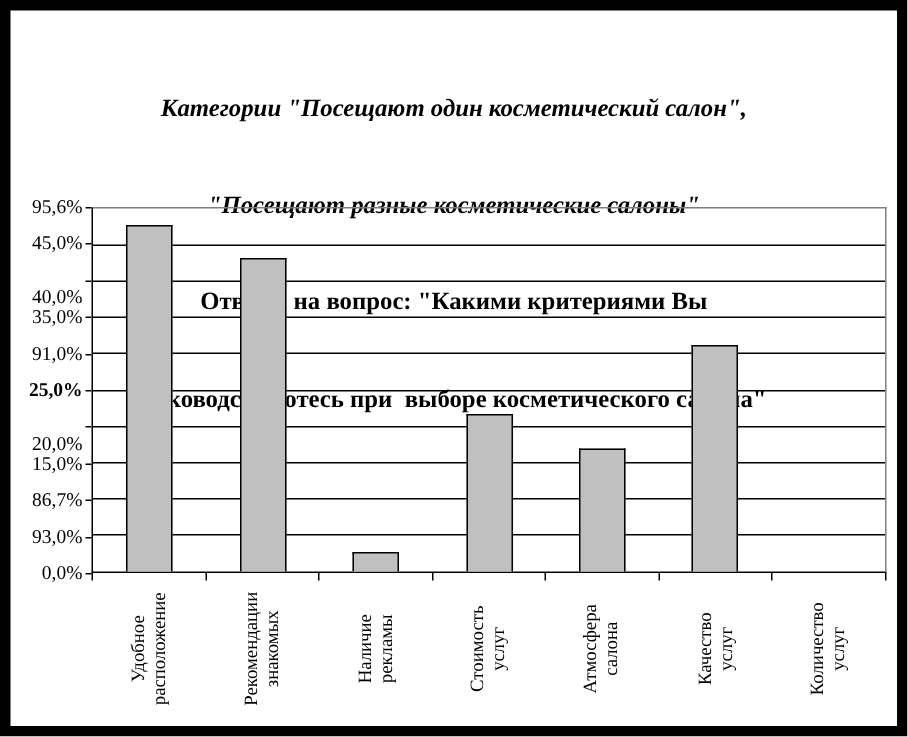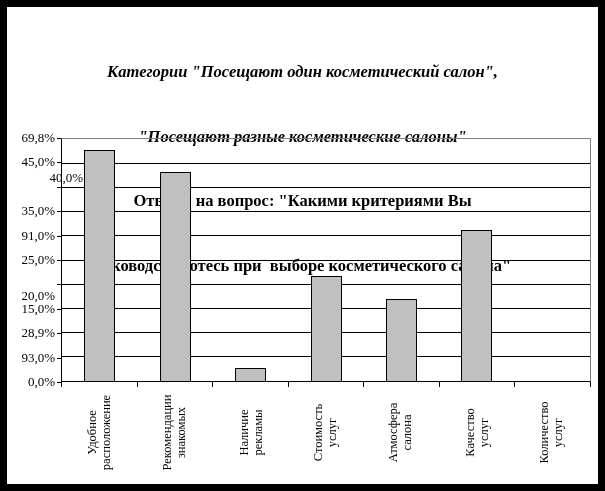--- a/index.html
+++ b/index.html
@@ -101,37 +101,37 @@
       <div class="gridline" style="top: 193.1px;"></div>
       <div class="gridline" style="top: 217.3px;"></div>
       <div class="bar" style="left: 22px; height: 230px;"></div>
       <div class="bar" style="left: 98px; height: 208px;"></div>
       <div class="bar" style="left: 173px; height: 12px;"></div>
       <div class="bar" style="left: 249px; height: 104px;"></div>
       <div class="bar" style="left: 324px; height: 81px;"></div>
       <div class="bar" style="left: 399px; height: 150px;"></div>
     </div>
   <div id="y-axis" style="position: absolute; left: 0px; top: 0px;">
-      <div class="ylab" style="top: 124px;">69,8%</div>
+      <div class="ylab" style="top: 124px;">95,6%</div>
       <div class="ytick" style="left: 50px; top: 131px;"></div>
       <div class="ylab" style="top: 148.4px;">45,0%</div>
       <div class="ytick" style="left: 50px; top: 155.4px;"></div>
-      <div class="ylab" style="top: 164px; margin-left: 28px;">40,0%</div>
+      <div class="ylab" style="top: 184px;">40,0%</div>
       <div class="ytick" style="left: 50px; top: 179.8px;"></div>
       <div class="ylab" style="top: 197.2px;">35,0%</div>
       <div class="ytick" style="left: 50px; top: 204.2px;"></div>
       <div class="ylab" style="top: 221.6px;">91,0%</div>
       <div class="ytick" style="left: 50px; top: 228.6px;"></div>
-      <div class="ylab" style="top: 246px;">25,0%</div>
+      <div class="ylab" style="top: 246px; font-weight: bold;">25,0%</div>
       <div class="ytick" style="left: 50px; top: 253px;"></div>
       <div class="ylab" style="top: 282px;">20,0%</div>
       <div class="ytick" style="left: 50px; top: 277.4px;"></div>
       <div class="ylab" style="top: 294.8px;">15,0%</div>
       <div class="ytick" style="left: 50px; top: 301.8px;"></div>
-      <div class="ylab" style="top: 319.2px;">28,9%</div>
+      <div class="ylab" style="top: 319.2px;">86,7%</div>
       <div class="ytick" style="left: 50px; top: 326.2px;"></div>
       <div class="ylab" style="top: 343.6px;">93,0%</div>
       <div class="ytick" style="left: 50px; top: 350.6px;"></div>
       <div class="ylab" style="top: 368px;">0,0%</div>
       <div class="ytick" style="left: 50px; top: 375px;"></div>
     </div>
   <div id="x-axis" style="position: absolute; left: 0px; top: 0px;">
       <div class="xtick" style="left: 54px; top: 375px;"></div>
       <div class="xtick" style="left: 130px; top: 375px;"></div>
       <div class="xtick" style="left: 205px; top: 375px;"></div>

